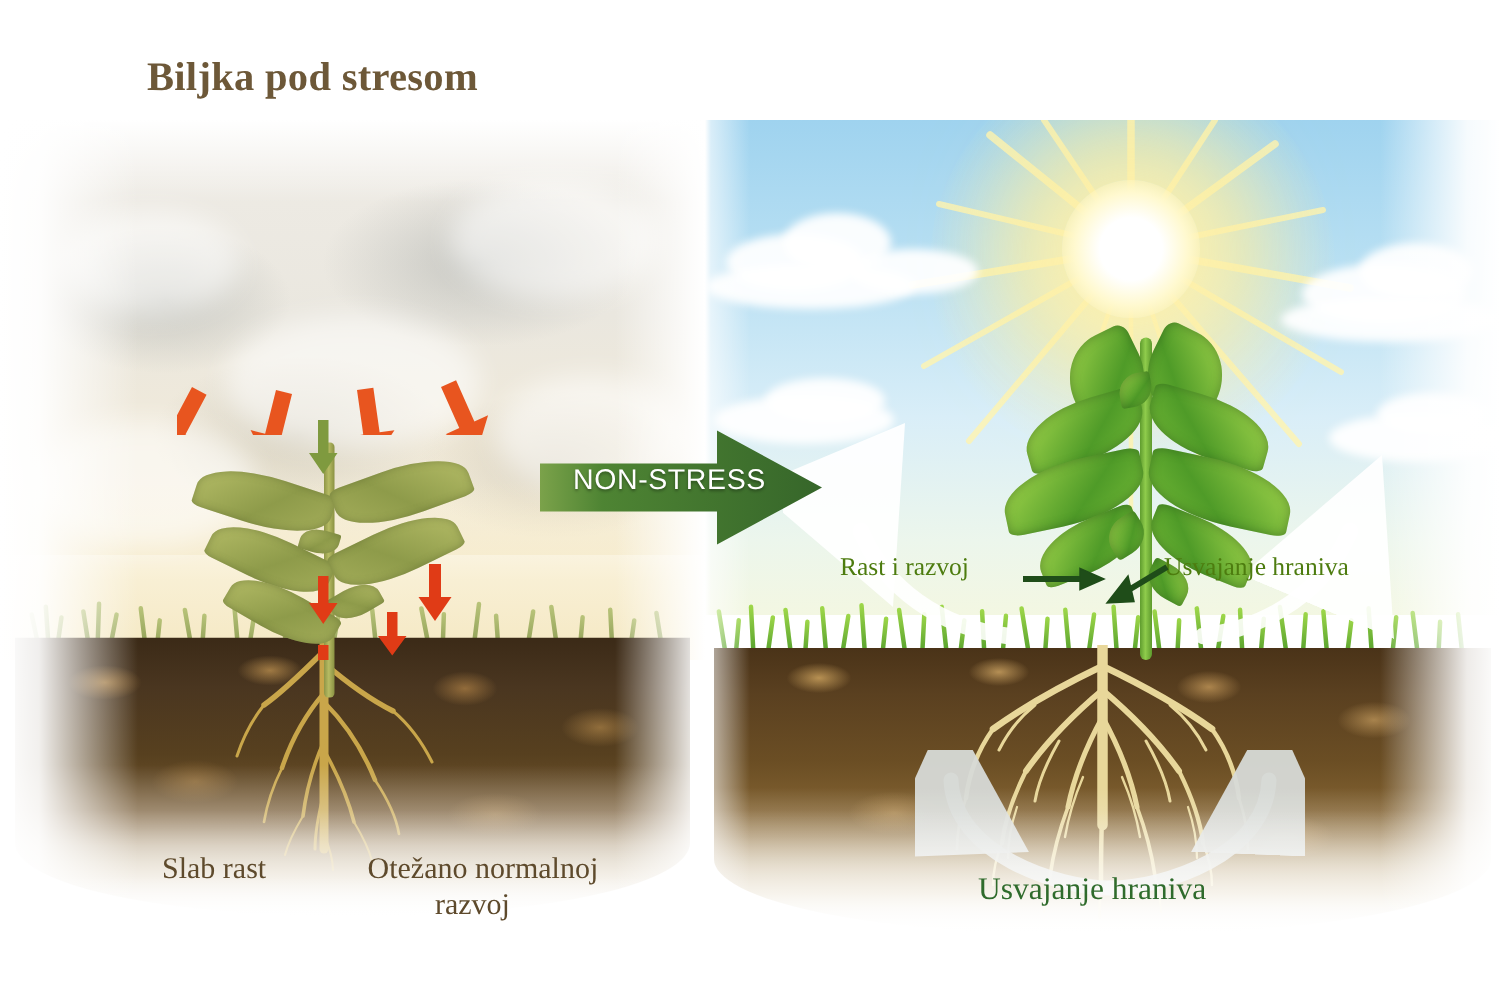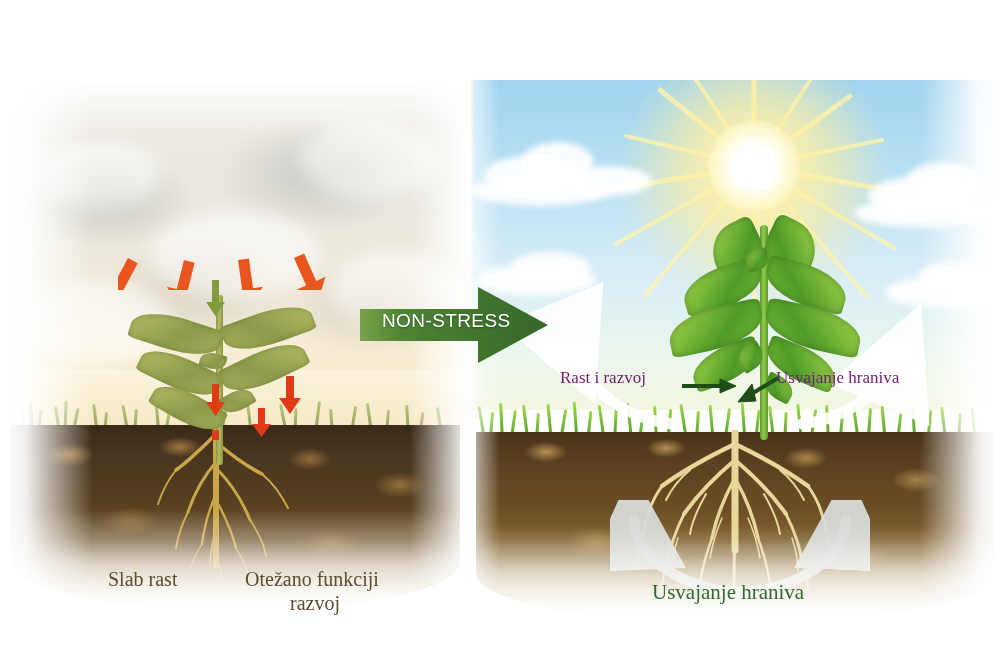--- a/index.html
+++ b/index.html
@@ -99,34 +99,35 @@
     background:
       linear-gradient(270deg,#fff 0px,rgba(255,255,255,.9) 22px,rgba(255,255,255,0) 80px),
       linear-gradient(90deg,#fff 0px,rgba(255,255,255,.6) 4px,rgba(255,255,255,0) 30px),
       linear-gradient(0deg,#fff 0px,rgba(255,255,255,.95) 28px,rgba(255,255,255,0) 110px);}
   #plant-healthy{position:absolute;left:190px;top:145px;width:210px;height:215px;}
   .rstem{position:absolute;left:100px;top:0;width:8px;height:215px;
     background:linear-gradient(90deg,#5f9c2e,#8fcc4c 45%,#5d9a2c);border-radius:4px;}
   .rleaf{position:absolute;border-radius:62% 10% 62% 10%;
     background:linear-gradient(135deg,#a8d94e,#4f9b28 60%,#76bb38);
     box-shadow:inset 0 0 7px rgba(30,70,20,.45);}
-  .lbl-right{position:absolute;color:#701a75;font-size:17px;white-space:nowrap;}
+  .lbl-right{position:absolute;color:#4d7c0f;font-size:17px;white-space:nowrap;}
   #label-nutrient-bottom{position:absolute;color:#2f6b2c;font-size:21px;white-space:nowrap;}
 
   
   #nonstress-arrow{position:absolute;left:360px;top:285px;width:190px;height:80px;z-index:40;}
   #nonstress-label{position:absolute;left:382px;top:310px;z-index:41;color:#fff;font-size:19px;
     font-weight:400;letter-spacing:.4px;font-family:"Liberation Sans",sans-serif;
     text-shadow:0 1px 2px rgba(0,0,0,.35);}
 </style>
 </head>
 <body>
 
 <div id="stage">
 
+  <div class="title" id="title-left">Biljka pod stresom</div>
 
   <div id="panel-left">
     <div class="lsky"></div>
     <div class="lsky2"></div>
 
     <div class="haze" style="left:40px;top:60px;width:120px;height:70px;"></div>
     <div class="haze" style="left:150px;top:130px;width:170px;height:90px;"></div>
     <div class="haze" style="left:300px;top:40px;width:140px;height:80px;"></div>
     <div class="haze" style="left:20px;top:200px;width:150px;height:85px;"></div>
     <div class="haze" style="left:330px;top:170px;width:130px;height:80px;"></div>
@@ -219,21 +220,21 @@
         <polygon fill="#e03b16" points="22,150 29,150 29,162 35,162 25.5,174 16,162 22,162"></polygon>
         <polygon fill="#e03b16" points="68,128 75,128 75,144 81,144 71.5,157 62,144 68,144"></polygon>
         <polygon fill="#e03b16" points="96,96 104,96 104,118 111,118 100,134 89,118 96,118"></polygon>
       </g>
     </svg>
 
     <div class="lsoil-fade"></div>
     <div class="lfade"></div>
 
     <div class="lbl-left" id="label-slow-growth" style="left:108px;top:487px;">Slab rast</div>
-    <div class="lbl-left" style="left:245px;top:487px;">Otežano funkciji</div>
+    <div class="lbl-left" style="left:245px;top:487px;">Otežano normalnoj</div>
     <div class="lbl-left" style="left:290px;top:511px;">razvoj</div>
   </div>
 
   <div id="panel-right">
     <div class="rsky"></div>
 
     <svg style="position:absolute;left:0;top:0;" width="530" height="300">
       <g stroke="rgba(255,244,175,.8)" stroke-linecap="round">
         <line x1="284" y1="86" x2="190" y2="10" stroke-width="5"></line>
         <line x1="284" y1="86" x2="226" y2="0" stroke-width="4"></line>

